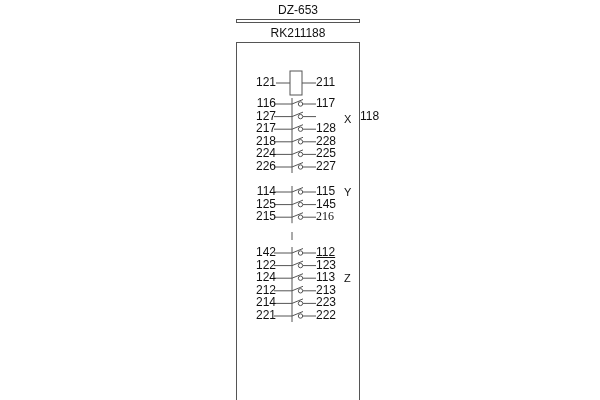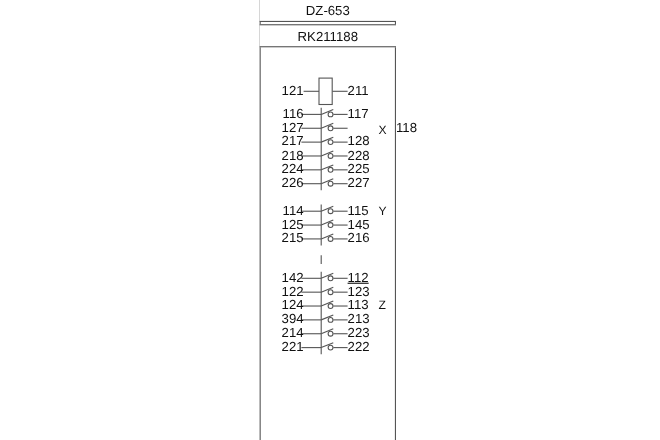--- a/index.html
+++ b/index.html
@@ -166,29 +166,29 @@
       <div class="lbl lbl-left" style="top: 148.4px; left: 236px; width: 40px;">224</div>
       <div class="lbl lbl-right" style="top: 148.4px; left: 316px;">225</div>
       <div class="lbl lbl-left" style="top: 161px; left: 236px; width: 40px;">226</div>
       <div class="lbl lbl-right" style="top: 161px; left: 316px;">227</div>
       <div class="grp" style="top: 113.12px; left: 344px;">X</div>
       <div class="lbl lbl-left" style="top: 186px; left: 236px; width: 40px;">114</div>
       <div class="lbl lbl-right" style="top: 186px; left: 316px;">115</div>
       <div class="lbl lbl-left" style="top: 198.6px; left: 236px; width: 40px;">125</div>
       <div class="lbl lbl-right" style="top: 198.6px; left: 316px;">145</div>
       <div class="lbl lbl-left" style="top: 211.2px; left: 236px; width: 40px;">215</div>
-      <div class="lbl lbl-right" style="top: 211.2px; left: 316px;">216</div>
+      <div class="lbl lbl-right" style="top: 211.2px; left: 316px; font-family: Liberation Serif, serif;">216</div>
       <div class="grp" style="top: 186px; left: 344px;">Y</div>
       <div class="lbl lbl-left" style="top: 247px; left: 236px; width: 40px;">142</div>
       <div class="lbl lbl-right" style="top: 247px; left: 316px; text-decoration: underline;">112</div>
       <div class="lbl lbl-left" style="top: 259.6px; left: 236px; width: 40px;">122</div>
       <div class="lbl lbl-right" style="top: 259.6px; left: 316px;">123</div>
       <div class="lbl lbl-left" style="top: 272px; left: 236px; width: 40px;">124</div>
       <div class="lbl lbl-right" style="top: 272.2px; left: 316px;">113</div>
-      <div class="lbl lbl-left" style="top: 284.8px; left: 236px; width: 40px;">394</div>
+      <div class="lbl lbl-left" style="top: 284.8px; left: 236px; width: 40px;">212</div>
       <div class="lbl lbl-right" style="top: 284.8px; left: 316px;">213</div>
       <div class="lbl lbl-left" style="top: 297.4px; left: 236px; width: 40px;">214</div>
       <div class="lbl lbl-right" style="top: 297.4px; left: 316px;">223</div>
       <div class="lbl lbl-left" style="top: 310px; left: 236px; width: 40px;">221</div>
       <div class="lbl lbl-right" style="top: 310px; left: 316px;">222</div>
       <div class="grp" style="top: 272.2px; left: 344px;">Z</div>
     </div>
 
 </div>
 

